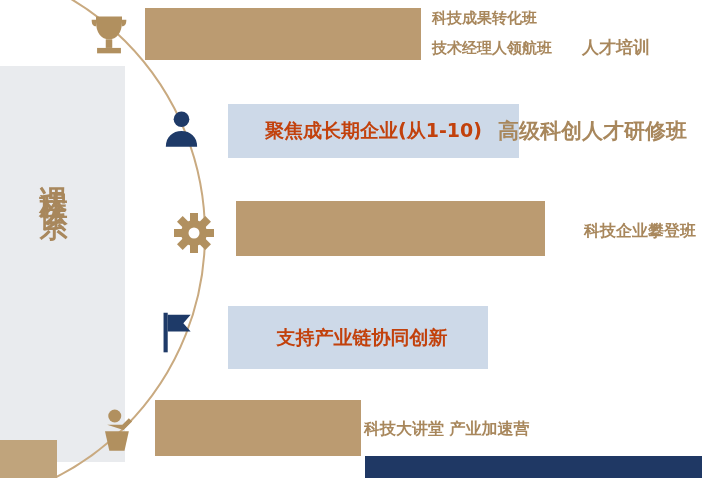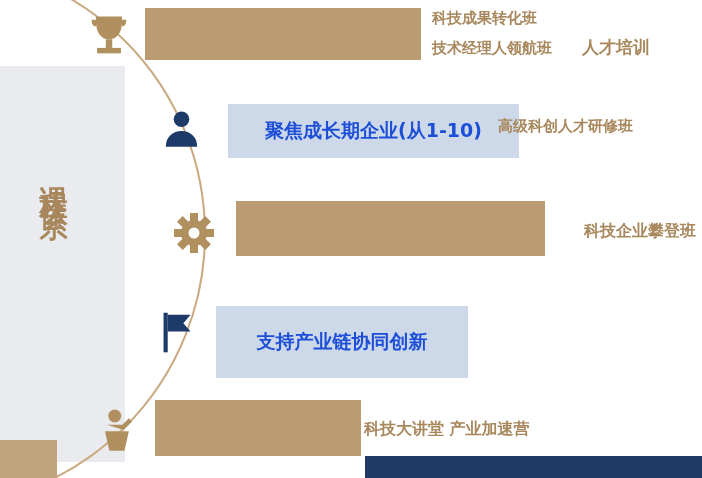--- a/index.html
+++ b/index.html
@@ -12,32 +12,32 @@
   
   .circle{position:absolute;left:-342px;top:-40px;width:544px;height:544px;
     border:2px solid #c9aa80;border-radius:50%;z-index:1;background:transparent;}
   
   .vtitle{position:absolute;left:34px;top:163px;writing-mode:vertical-rl;text-orientation:upright;
     font-size:28px;font-weight:bold;color:#a8875c;letter-spacing:9px;z-index:2;}
   
   .bar{position:absolute;z-index:3;display:flex;align-items:center;justify-content:center;
     font-weight:bold;font-size:19px;}
   .bar.gold{background:#bb9b71;color:#ffffff;}
-  .bar.blue{background:#cdd9e8;color:#1d4ed8;}
+  .bar.blue{background:#cdd9e8;color:#c2410c;}
   .bar1{left:145px;top:8px;width:276px;height:52px;}
   .bar2{left:228px;top:104px;width:291px;height:54px;}
   .bar3{left:236px;top:201px;width:309px;height:55px;}
-  .bar4{left:216px;top:306px;width:252px;height:72px;}
+  .bar4{left:228px;top:306px;width:252px;height:63px;padding-left:8px;}
   .bar5{left:155px;top:400px;width:206px;height:56px;}
   
   .label{position:absolute;z-index:3;color:#a8875c;font-weight:bold;white-space:nowrap;}
   .r1l1{left:432px;top:9px;font-size:15px;}
   .r1l2{left:432px;top:36px;font-size:15px;display:flex;gap:30px;align-items:baseline;}
   .r1tag{font-size:17px;}
-  .r2{left:498px;top:117px;font-size:15px;}
+  .r2{left:498px;top:117px;font-size:21px;}
   .r3{left:584px;top:221px;font-size:16px;text-align:center;}
   .r4{left:491px;top:319px;font-size:16px;}
   .r5{left:364px;top:419px;font-size:16px;}
   
   .icon{position:absolute;z-index:3;}
   .icon svg{display:block;width:100%;height:100%;}
   .i1{left:83px;top:10px;width:52px;height:52px;color:#b1905f;}
   .i2{left:158px;top:103px;width:47px;height:52px;color:#1e3a68;}
   .i3{left:170px;top:209px;width:48px;height:48px;color:#b1905f;}
   .i4{left:150px;top:305px;width:50px;height:53px;color:#1e3a68;}

